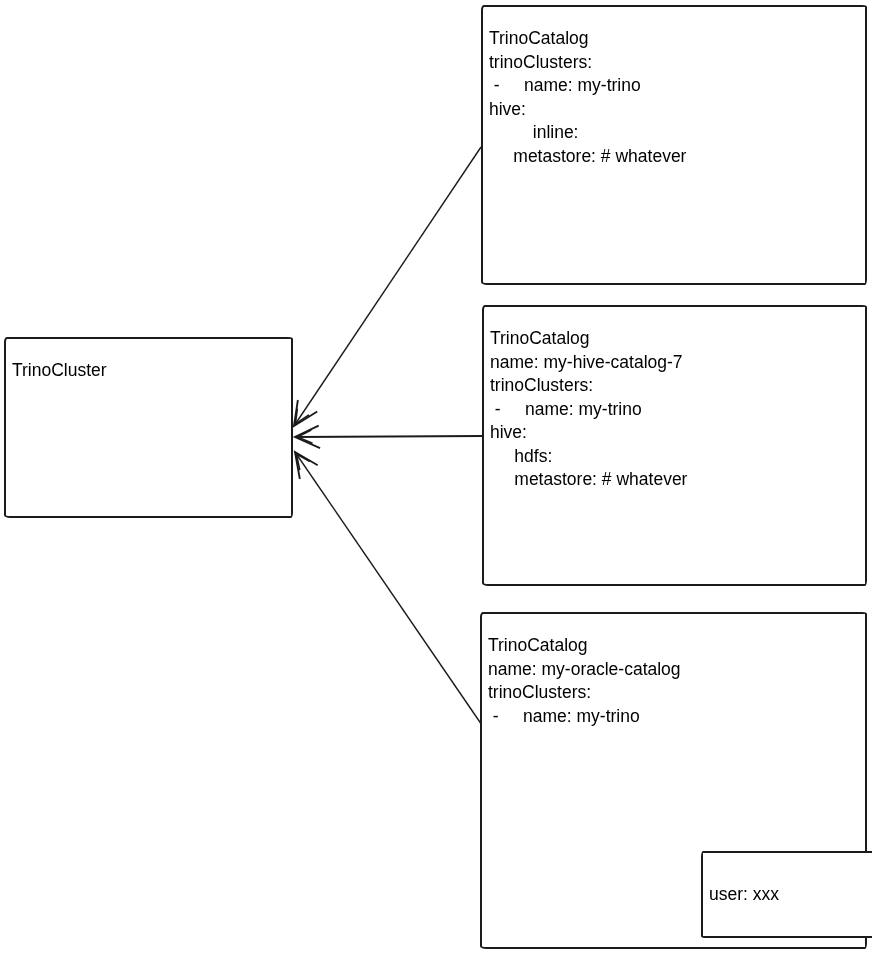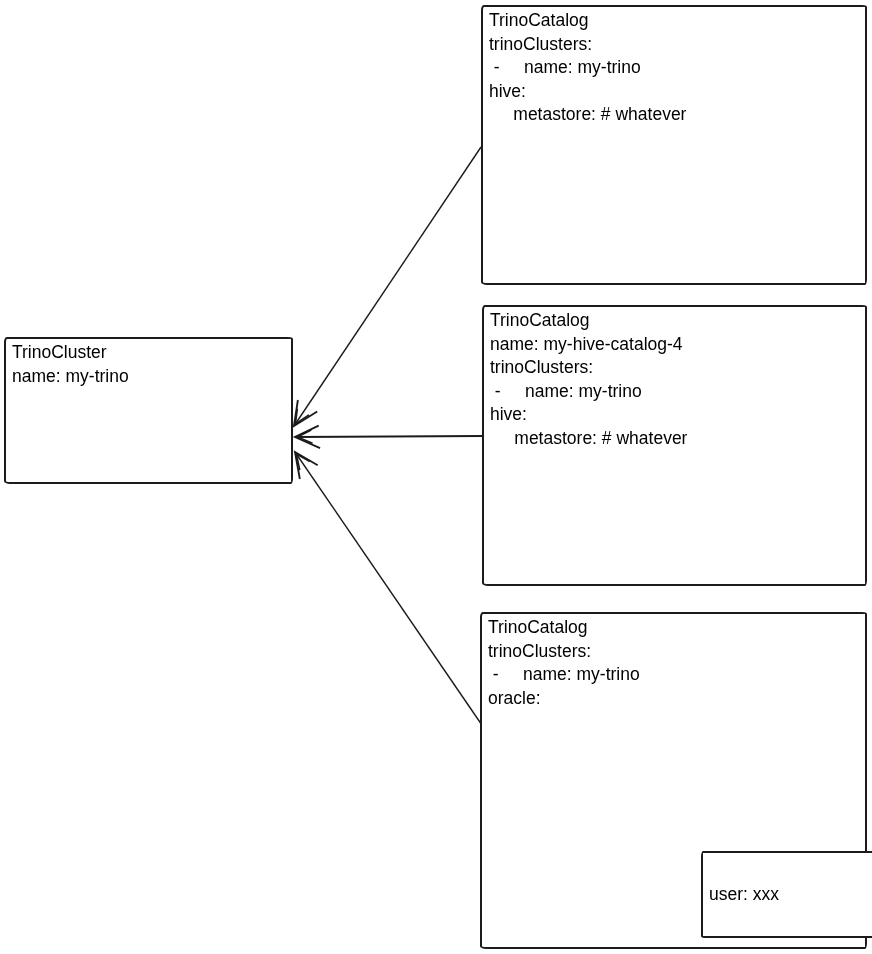--- a/index.html
+++ b/index.html
@@ -20,29 +20,29 @@
     left: 0; top: 0;
     width: 872px; height: 954px;
     z-index: 0;
   }
   .node {
     position: absolute;
     box-sizing: border-box;
     background: #ffffff;
     border: 2px solid #1b1b1b;
     border-radius: 3px 5px 2px 6px / 5px 2px 6px 3px;
-    padding: 2px 6px;
+    padding: 20px 6px;
     z-index: 1;
   }
   .node .line, .node .title {
     white-space: pre;
     font-size: 17.5px;
     line-height: 23.5px;
   }
-  #cluster-box  { left: 4px;   top: 337px; width: 289px; height: 147px; }
+  #cluster-box  { left: 4px;   top: 337px; width: 289px; height: 181px; }
   #catalog1-box { left: 481px; top: 5px;   width: 386px; height: 280px; }
   #catalog2-box { left: 482px; top: 305px; width: 385px; height: 281px; }
   #catalog3-box { left: 480px; top: 612px; width: 387px; height: 337px; }
   #secret-box {
     left: 701px; top: 851px; width: 188px; height: 87px;
     border-width: 2.5px;
     border-radius: 2px 6px 3px 5px / 6px 3px 5px 2px;
     display: flex;
     flex-direction: column;
     justify-content: center;
@@ -60,42 +60,43 @@
     </marker>
   </defs>
   <line x1="481" y1="147" x2="294" y2="426" stroke="#1b1b1b" stroke-width="1.4" marker-end="url(#arrow)"></line>
   <line x1="483" y1="436" x2="295" y2="437" stroke="#1b1b1b" stroke-width="2" marker-end="url(#arrow)"></line>
   <line x1="486" y1="731" x2="295" y2="452" stroke="#1b1b1b" stroke-width="1.4" marker-end="url(#arrow)"></line>
   <path d="M761 815 Q 772 831 786 849" fill="none" stroke="#1b1b1b" stroke-width="1.5" marker-end="url(#arrow)"></path>
 </svg>
 
 <div class="node" id="cluster-box">
   <div class="title">TrinoCluster</div>
-  <div class="line">name: my-trino</div>
 </div>
 
 <div class="node" id="catalog1-box">
   <div class="title">TrinoCatalog</div>
   <div class="line">trinoClusters:</div>
   <div class="line"> -     name: my-trino</div>
   <div class="line">hive:</div>
+  <div class="line">         inline:</div>
   <div class="line">     metastore: # whatever</div>
 </div>
 
 <div class="node" id="catalog2-box">
   <div class="title">TrinoCatalog</div>
-  <div class="line">name: my-hive-catalog-4</div>
+  <div class="line">name: my-hive-catalog-7</div>
   <div class="line">trinoClusters:</div>
   <div class="line"> -     name: my-trino</div>
   <div class="line">hive:</div>
+  <div class="line">     hdfs:</div>
   <div class="line">     metastore: # whatever</div>
 </div>
 
 <div class="node" id="catalog3-box">
   <div class="title">TrinoCatalog</div>
+  <div class="line">name: my-oracle-catalog</div>
   <div class="line">trinoClusters:</div>
   <div class="line"> -     name: my-trino</div>
-  <div class="line">oracle:</div>
 </div>
 
 <div class="node" id="secret-box">
   <div class="line">user: xxx</div>
 </div>
 
 </body></html>

